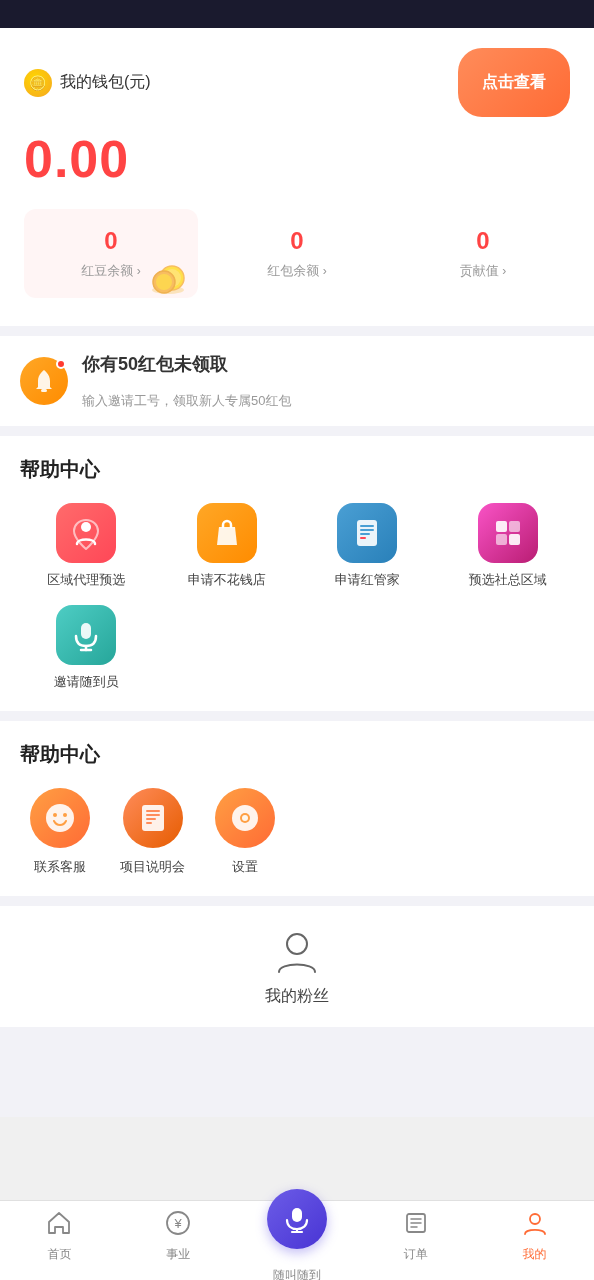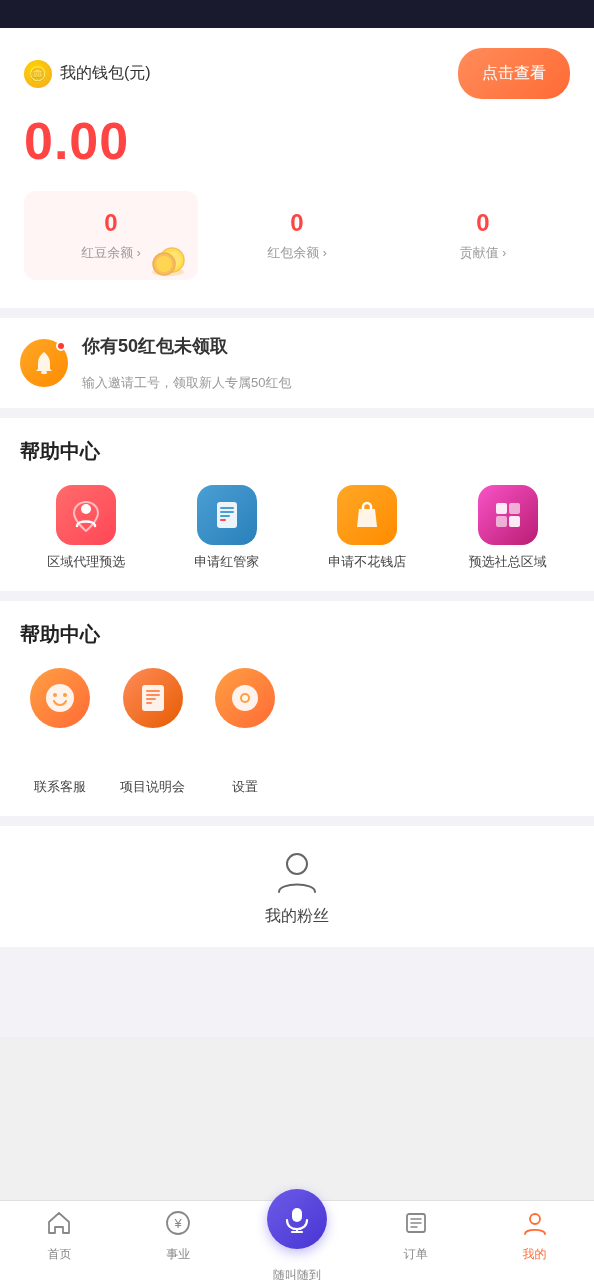--- a/index.html
+++ b/index.html
@@ -65,23 +65,23 @@
       font-size: 16px;
       color: #333;
       font-weight: 500;
     }
 
     .view-btn {
       background: linear-gradient(135deg, #ff8c5a, #ff6b35);
       color: #fff;
       border: none;
       border-radius: 24px;
-      padding: 15px 24px;
+      padding: 24px 24px;
       font-size: 16px;
-      font-weight: 400;
+      font-weight: 700;
       cursor: pointer;
     }
 
     .wallet-amount {
       font-size: 52px;
       font-weight: 700;
       color: #ff4444;
       margin-bottom: 20px;
       letter-spacing: 1px;
     }
@@ -295,21 +295,20 @@
     }
 
     .help-icon.orange-ring {
       background: linear-gradient(135deg, #ff9f43, #ff6b35);
     }
 
     .help-label {
       font-size: 13px;
       color: #444;
       text-align: center;
-      margin-top: 40px;
     }
 
     
     .fans-section {
       background: #fff;
       margin: 10px 0;
       padding: 20px;
       display: flex;
       flex-direction: column;
       align-items: center;
@@ -462,55 +461,69 @@
           <svg width="34" height="34" viewBox="0 0 34 34" fill="none">
             <circle cx="17" cy="11" r="5" fill="white"></circle>
             <path d="M8 28C8 22 26 22 26 28" stroke="white" stroke-width="2.5" stroke-linecap="round"></path>
             <path d="M17 4 C10 4 5 9 5 15 C5 23 17 33 17 33 C17 33 29 23 29 15 C29 9 24 4 17 4Z" fill="none" stroke="white" stroke-width="2" opacity="0.6"></path>
           </svg>
         </div>
         <span class="tool-label">区域代理预选</span>
       </div>
 
       <div class="tool-item">
+        <div class="tool-icon orange">
+          <svg width="34" height="34" viewBox="0 0 34 34" fill="none">
+            <path d="M9 11H25L27 29H7L9 11Z" fill="white" opacity="0.9"></path>
+            <path d="M13 11V9C13 6.8 14.8 5 17 5C19.2 5 21 6.8 21 9V11" stroke="white" stroke-width="2.5" stroke-linecap="round" fill="none"></path>
+          </svg>
+        </div>
+        <span class="tool-label">申请不花钱店</span>
+      </div>
+
+      <div class="tool-item">
         <div class="tool-icon blue">
           <svg width="34" height="34" viewBox="0 0 34 34" fill="none">
             <rect x="7" y="4" width="20" height="26" rx="3" fill="white" opacity="0.9"></rect>
             <rect x="10" y="9" width="14" height="2" rx="1" fill="#4a9fd4"></rect>
             <rect x="10" y="13" width="14" height="2" rx="1" fill="#4a9fd4"></rect>
             <rect x="10" y="17" width="10" height="2" rx="1" fill="#4a9fd4"></rect>
             <rect x="10" y="21" width="6" height="2" rx="1" fill="#ff4757"></rect>
           </svg>
         </div>
         <span class="tool-label">申请红管家</span>
       </div>
 
       <div class="tool-item">
-        <div class="tool-icon orange">
-          <svg width="34" height="34" viewBox="0 0 34 34" fill="none">
-            <path d="M9 11H25L27 29H7L9 11Z" fill="white" opacity="0.9"></path>
-            <path d="M13 11V9C13 6.8 14.8 5 17 5C19.2 5 21 6.8 21 9V11" stroke="white" stroke-width="2.5" stroke-linecap="round" fill="none"></path>
-          </svg>
-        </div>
-        <span class="tool-label">申请不花钱店</span>
-      </div>
-
-      <div class="tool-item">
         <div class="tool-icon pink">
           <svg width="34" height="34" viewBox="0 0 34 34" fill="none">
             <rect x="5" y="5" width="11" height="11" rx="2" fill="white" opacity="0.9"></rect>
             <rect x="18" y="5" width="11" height="11" rx="2" fill="white" opacity="0.6"></rect>
             <rect x="5" y="18" width="11" height="11" rx="2" fill="white" opacity="0.6"></rect>
             <rect x="18" y="18" width="11" height="11" rx="2" fill="white" opacity="0.9"></rect>
           </svg>
         </div>
         <span class="tool-label">预选社总区域</span>
       </div>
     </div>
 
+    <div class="tools-row2" style="margin-top:16px;">
+
+      <div class="tool-item">
+        <div class="tool-icon teal">
+          <svg width="34" height="34" viewBox="0 0 34 34" fill="none">
+            <rect x="12" y="5" width="10" height="16" rx="5" fill="white" opacity="0.9"></rect>
+            <path d="M7 18C7 24.6 10.7 28 17 28C23.3 28 27 24.6 27 18" stroke="white" stroke-width="2.5" stroke-linecap="round" fill="none"></path>
+            <line x1="17" y1="28" x2="17" y2="32" stroke="white" stroke-width="2.5" stroke-linecap="round"></line>
+            <line x1="12" y1="32" x2="22" y2="32" stroke="white" stroke-width="2.5" stroke-linecap="round"></line>
+          </svg>
+        </div>
+        <span class="tool-label">邀请随到员</span>
+      </div>
+    </div>
   </div>
 
   <div class="section">
     <div class="section-title">帮助中心</div>
     <div class="help-grid">
 
       <div class="help-item">
         <div class="help-icon orange-circle">
           <svg width="32" height="32" viewBox="0 0 32 32" fill="none">
             <circle cx="16" cy="16" r="14" fill="white" opacity="0.9"></circle>

